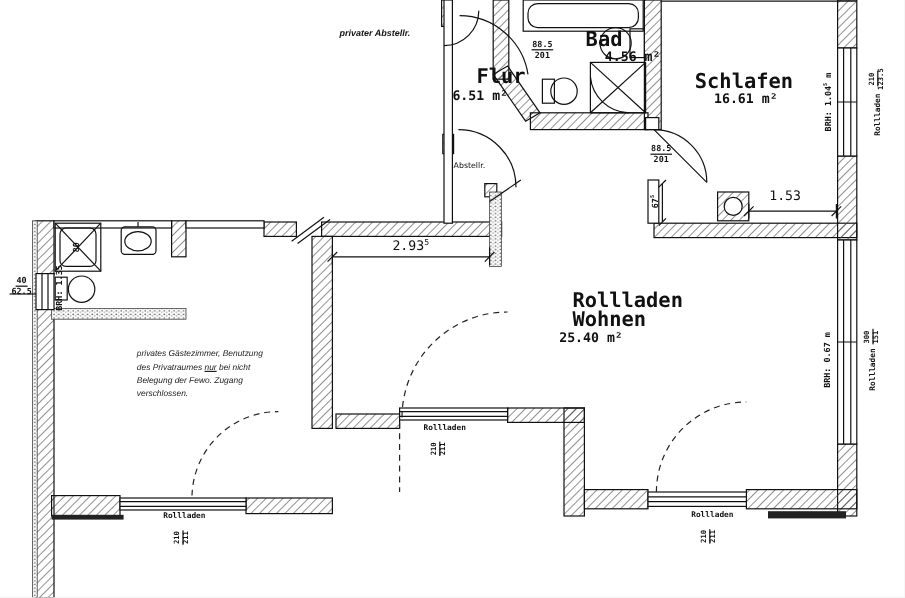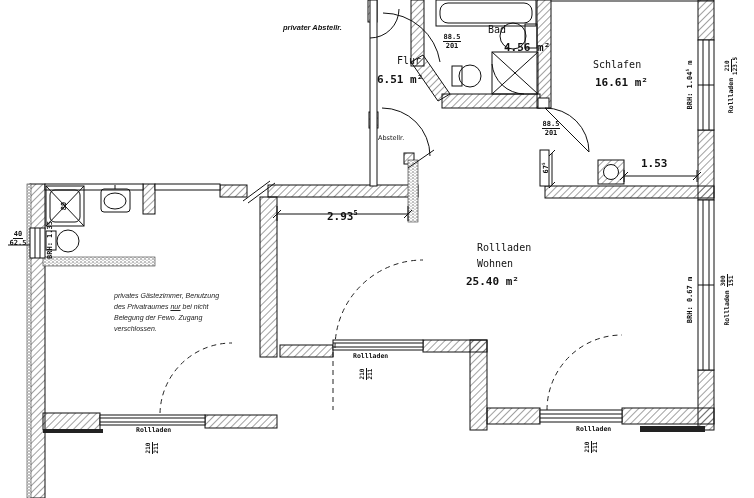--- a/index.html
+++ b/index.html
@@ -2,23 +2,23 @@
 <html><head>
 <meta charset="utf-8">
 <style>
   html,body{margin:0;padding:0;background:#e8e8e8;}
   .plan{
     position:relative;width:754px;height:498px;background:#ffffff;
     font-family:"DejaVu Sans", sans-serif;color:#111;overflow:hidden;
   }
   .plan svg{position:absolute;left:0;top:0;}
   .lbl{position:absolute;white-space:nowrap;color:#111;line-height:1.05;}
-  .room-name{font-family:"DejaVu Sans Mono", monospace;font-size:10px;font-weight:400;padding-left:11px;}
+  .room-name{font-family:"DejaVu Sans Mono", monospace;font-size:17px;font-weight:700;padding-left:11px;}
   .room-area{font-family:"DejaVu Sans Mono", monospace;font-size:11px;font-weight:700;}
-  .dim{font-family:"DejaVu Sans Mono", monospace;font-size:11px;font-weight:700;}
+  .dim{font-family:"DejaVu Sans Mono", monospace;font-size:11px;font-weight:400;}
   .small-dim{font-family:"DejaVu Sans Mono", monospace;font-size:7px;font-weight:700;}
   .tiny{font-size:6.5px;font-family:"DejaVu Sans", sans-serif;}
   .note{font-size:7px;font-style:italic;color:#222;font-family:"Liberation Sans", sans-serif;}
   .bold-it{font-weight:700;font-style:italic;font-size:7.5px;font-family:"Liberation Sans", sans-serif;}
   sup{font-size:0.62em;vertical-align:super;}
   .frac{position:absolute;display:flex;flex-direction:column;align-items:center;
         font-family:"DejaVu Sans Mono", monospace;font-weight:700;font-size:7px;line-height:1.15;}
   .frac .ftop{border-bottom:1px solid #111;padding:0 1px;}
   .rot{position:absolute;display:flex;align-items:center;justify-content:center;
        transform:rotate(-90deg);gap:3px;}
@@ -218,28 +218,28 @@
   <div class="lbl bold-it" style="left:283px;top:24px">privater Abstellr.</div>
 
   <div class="lbl tiny" style="left:378px;top:135px">Abstellr.</div>
 
   <div class="lbl room-name" style="left:386px;top:56px">Flur</div>
   <div class="lbl room-area" style="left:377px;top:74px">6.51 m²</div>
 
   <div class="lbl room-name" style="left:477px;top:25px">Bad</div>
   <div class="lbl room-area" style="left:504px;top:42px">4.56 m²</div>
 
-  <div class="lbl room-name" style="left:582px;top:60px">Schlafen</div>
+  <div class="lbl room-name" style="left:568px;top:60px">Schlafen</div>
   <div class="lbl room-area" style="left:595px;top:77px">16.61 m²</div>
 
   <div class="lbl room-name" style="left:466px;top:243px">Rollladen</div>
   <div class="lbl room-name" style="left:466px;top:259px">Wohnen</div>
   <div class="lbl room-area" style="left:466px;top:276px">25.40 m²</div>
 
-  <div class="lbl dim" style="left:327px;top:210px">
+  <div class="lbl dim" style="left:327px;top:199px">
     <span>2.93</span><sup>5</sup>
   </div>
 
   <div class="lbl dim" style="left:641px;top:158px">1.53</div>
 
   <div class="rot small-dim" style="left:526px;top:162px;width:40px;height:12px">
     <span><span>67</span><sup>5</sup></span>
   </div>
 
   <div class="frac" style="left:441px;top:33px;width:22px">

